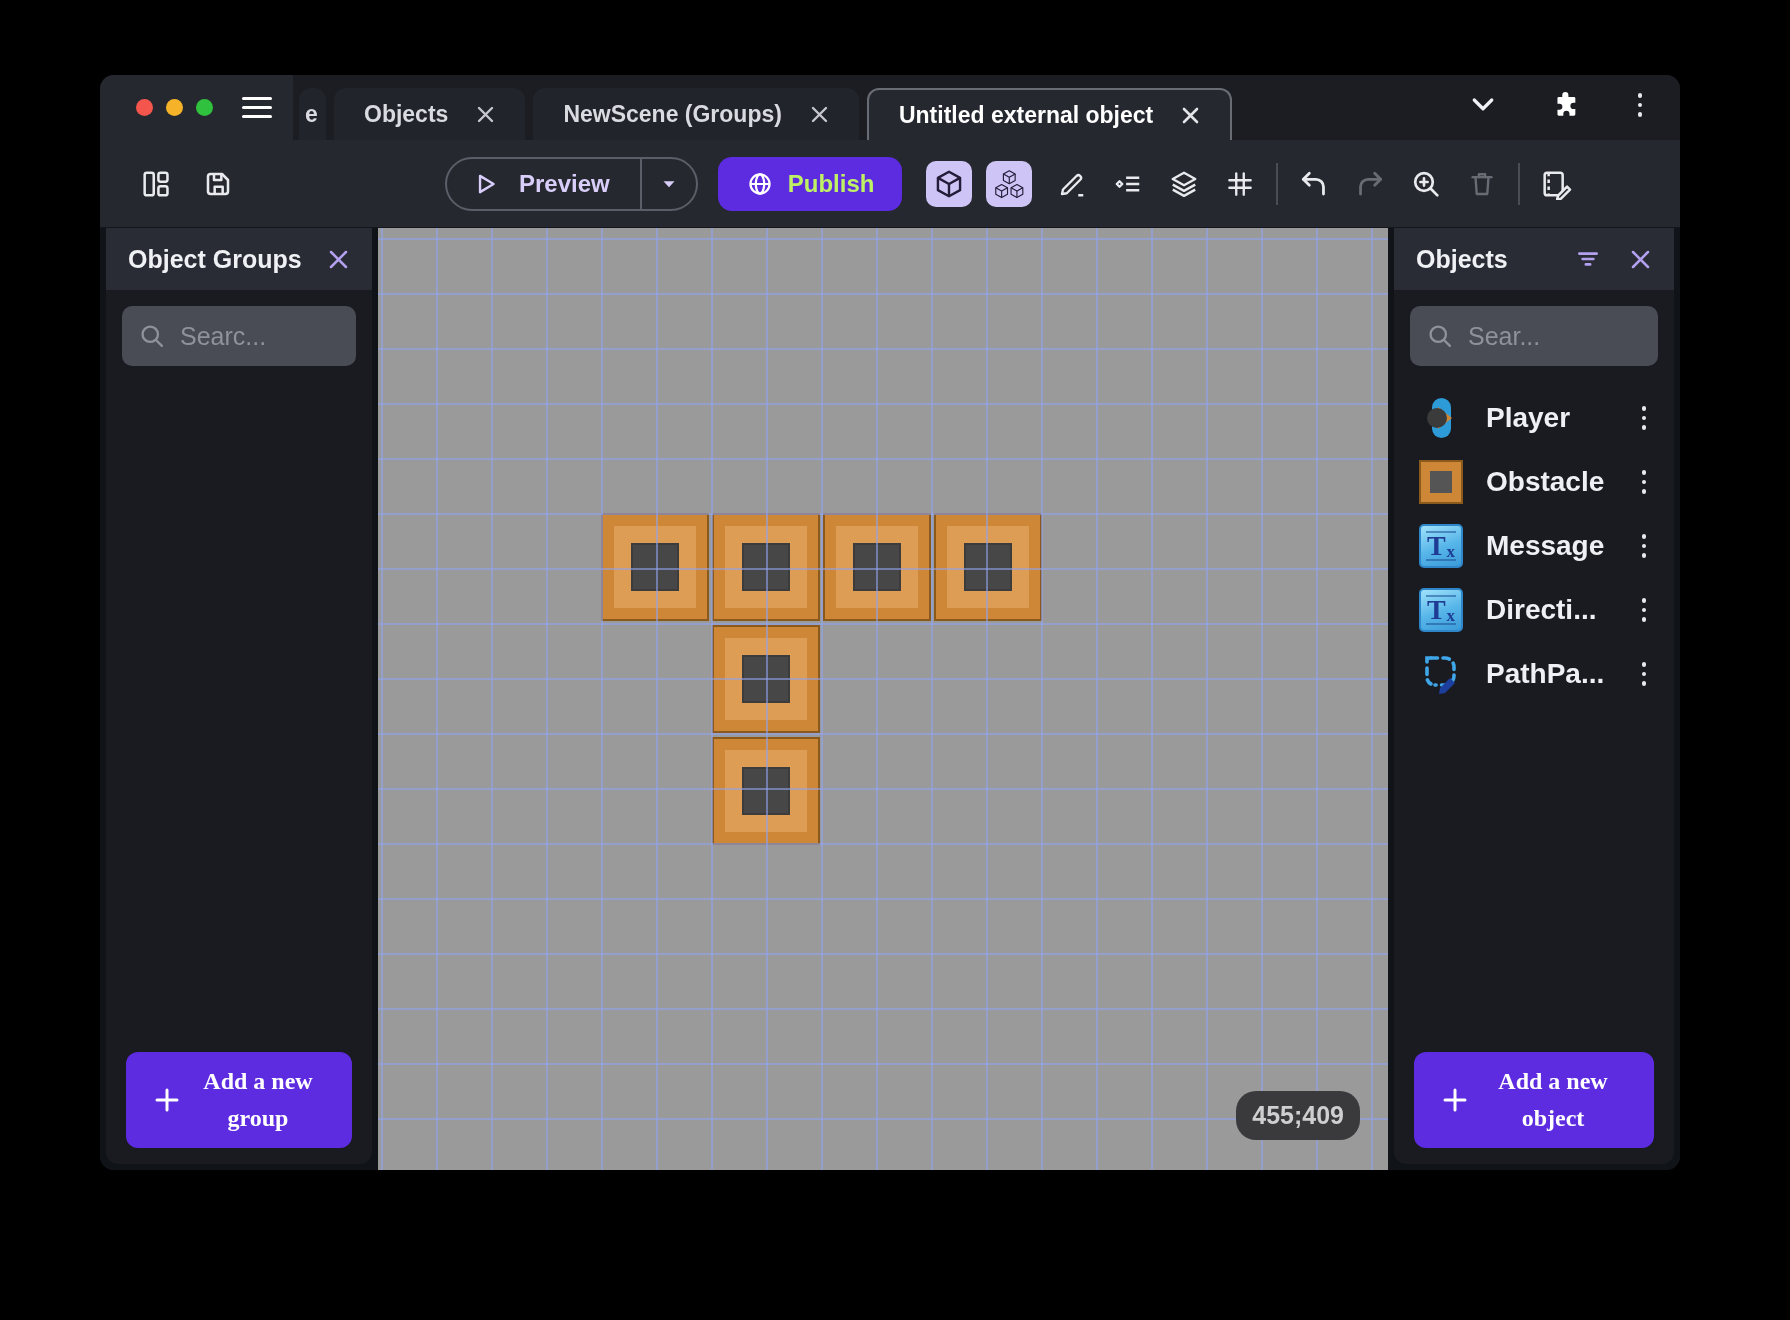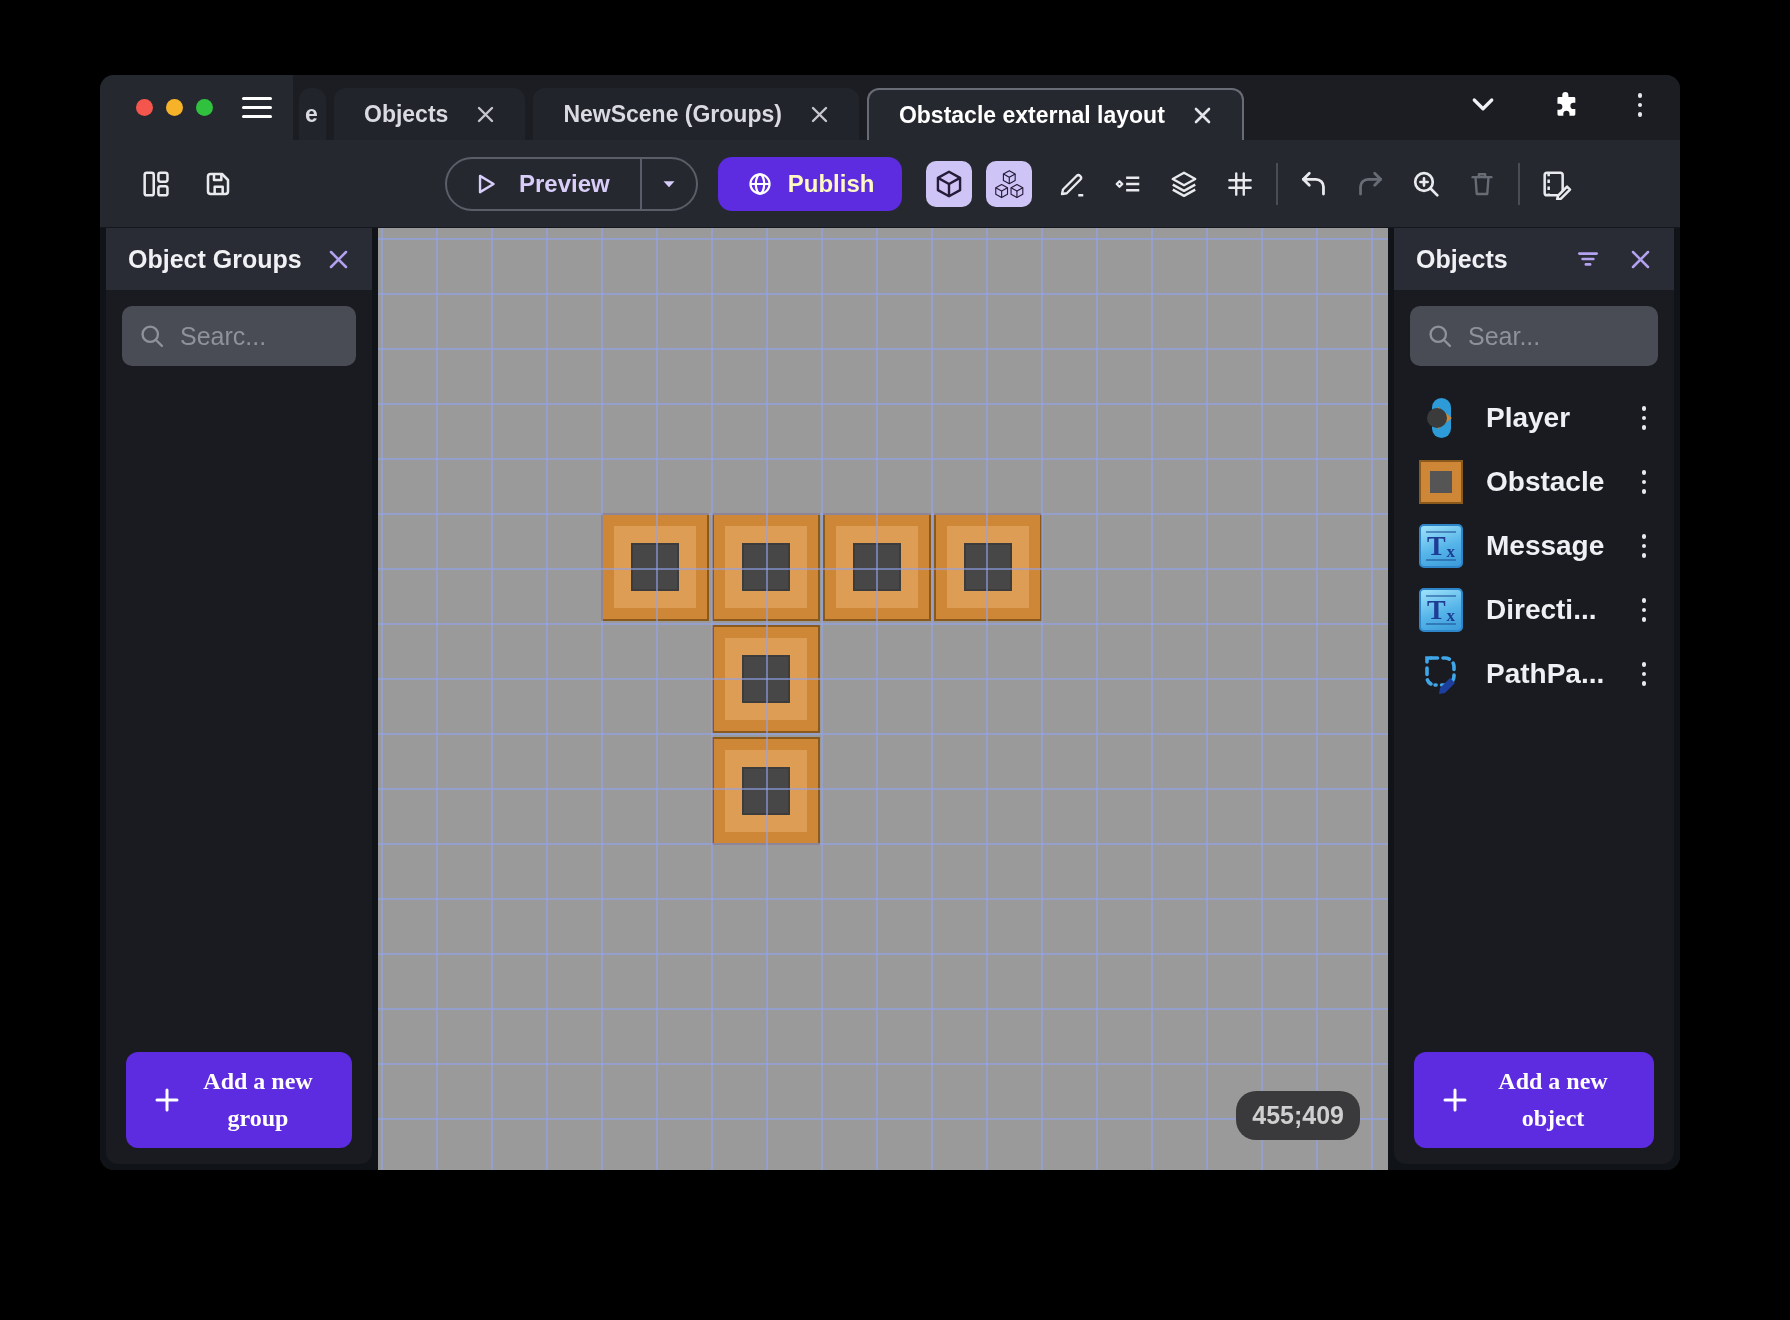--- a/index.html
+++ b/index.html
@@ -40,21 +40,21 @@
   .icon-btn{width:44px;height:44px;border:none;background:transparent;display:flex;align-items:center;
             justify-content:center;cursor:pointer;flex:0 0 auto;}
   .tb-spacer{flex:0 0 205px;}
   .gap12{margin-left:12px;} .gap18{margin-left:18px;} .gap14{margin-left:14px;} .gap24{margin-left:24px;}
   .preview-btn{height:54px;border:2px solid #5b5e68;border-radius:28px;display:flex;align-items:center;
                color:#d9cefa;font-size:24px;font-weight:700;cursor:pointer;overflow:hidden;}
   .preview-main{display:flex;align-items:center;gap:20px;padding:0 30px 0 26px;height:100%;}
   .preview-arrow{width:56px;height:100%;display:flex;align-items:center;justify-content:center;
                  border-left:2px solid #5b5e68;}
   .publish-btn{height:54px;margin-left:20px;border:none;border-radius:14px;background:var(--accent);
-               color:#fef9c3;font-size:24px;font-weight:700;display:flex;align-items:center;gap:14px;
+               color:#bef264;font-size:24px;font-weight:700;display:flex;align-items:center;gap:14px;
                padding:0 28px;cursor:pointer;}
   .toggle-btn{width:46px;height:46px;border:none;border-radius:10px;background:var(--accent-light);
               display:flex;align-items:center;justify-content:center;cursor:pointer;flex:0 0 auto;}
   .divider-v{width:2px;height:42px;background:#4a4d55;flex:0 0 auto;}
   
   .content{flex:1;display:flex;min-height:0;background:#101318;}
   .panel-wrap{flex:0 0 auto;display:flex;}
   .panel{background:var(--panel);margin:0 6px 6px 6px;border-radius:0 0 12px 12px;display:flex;
          flex-direction:column;overflow:hidden;}
   .panel.left{width:266px;} .panel.right{width:280px;}
@@ -136,21 +136,21 @@
             <path d="M3 3 L16 16 M16 3 L3 16" stroke="#c6c7cd" stroke-width="2.4" stroke-linecap="round"></path>
           </svg>
       </div>
       <div class="tab">
         <span class="tab-label">NewScene (Groups)</span>
         <svg class="tab-x" width="19" height="19" viewBox="0 0 19 19">
             <path d="M3 3 L16 16 M16 3 L3 16" stroke="#c6c7cd" stroke-width="2.4" stroke-linecap="round"></path>
           </svg>
       </div>
       <div class="tab active">
-        <span class="tab-label">Obstacle external layout</span>
+        <span class="tab-label">Untitled external object</span>
         <svg class="tab-x" width="19" height="19" viewBox="0 0 19 19">
             <path d="M3 3 L16 16 M16 3 L3 16" stroke="#e3e4e8" stroke-width="2.6" stroke-linecap="round"></path>
           </svg>
       </div>
     </div>
     <div class="tb-right">
       <span class="tbtn">
         <svg width="30" height="30" viewBox="0 0 24 24">
             <path d="M5 8 L12 15 L19 8" fill="none" stroke="#f0f1f4" stroke-width="2.6" stroke-linecap="round" stroke-linejoin="round"></path>
           </svg>

